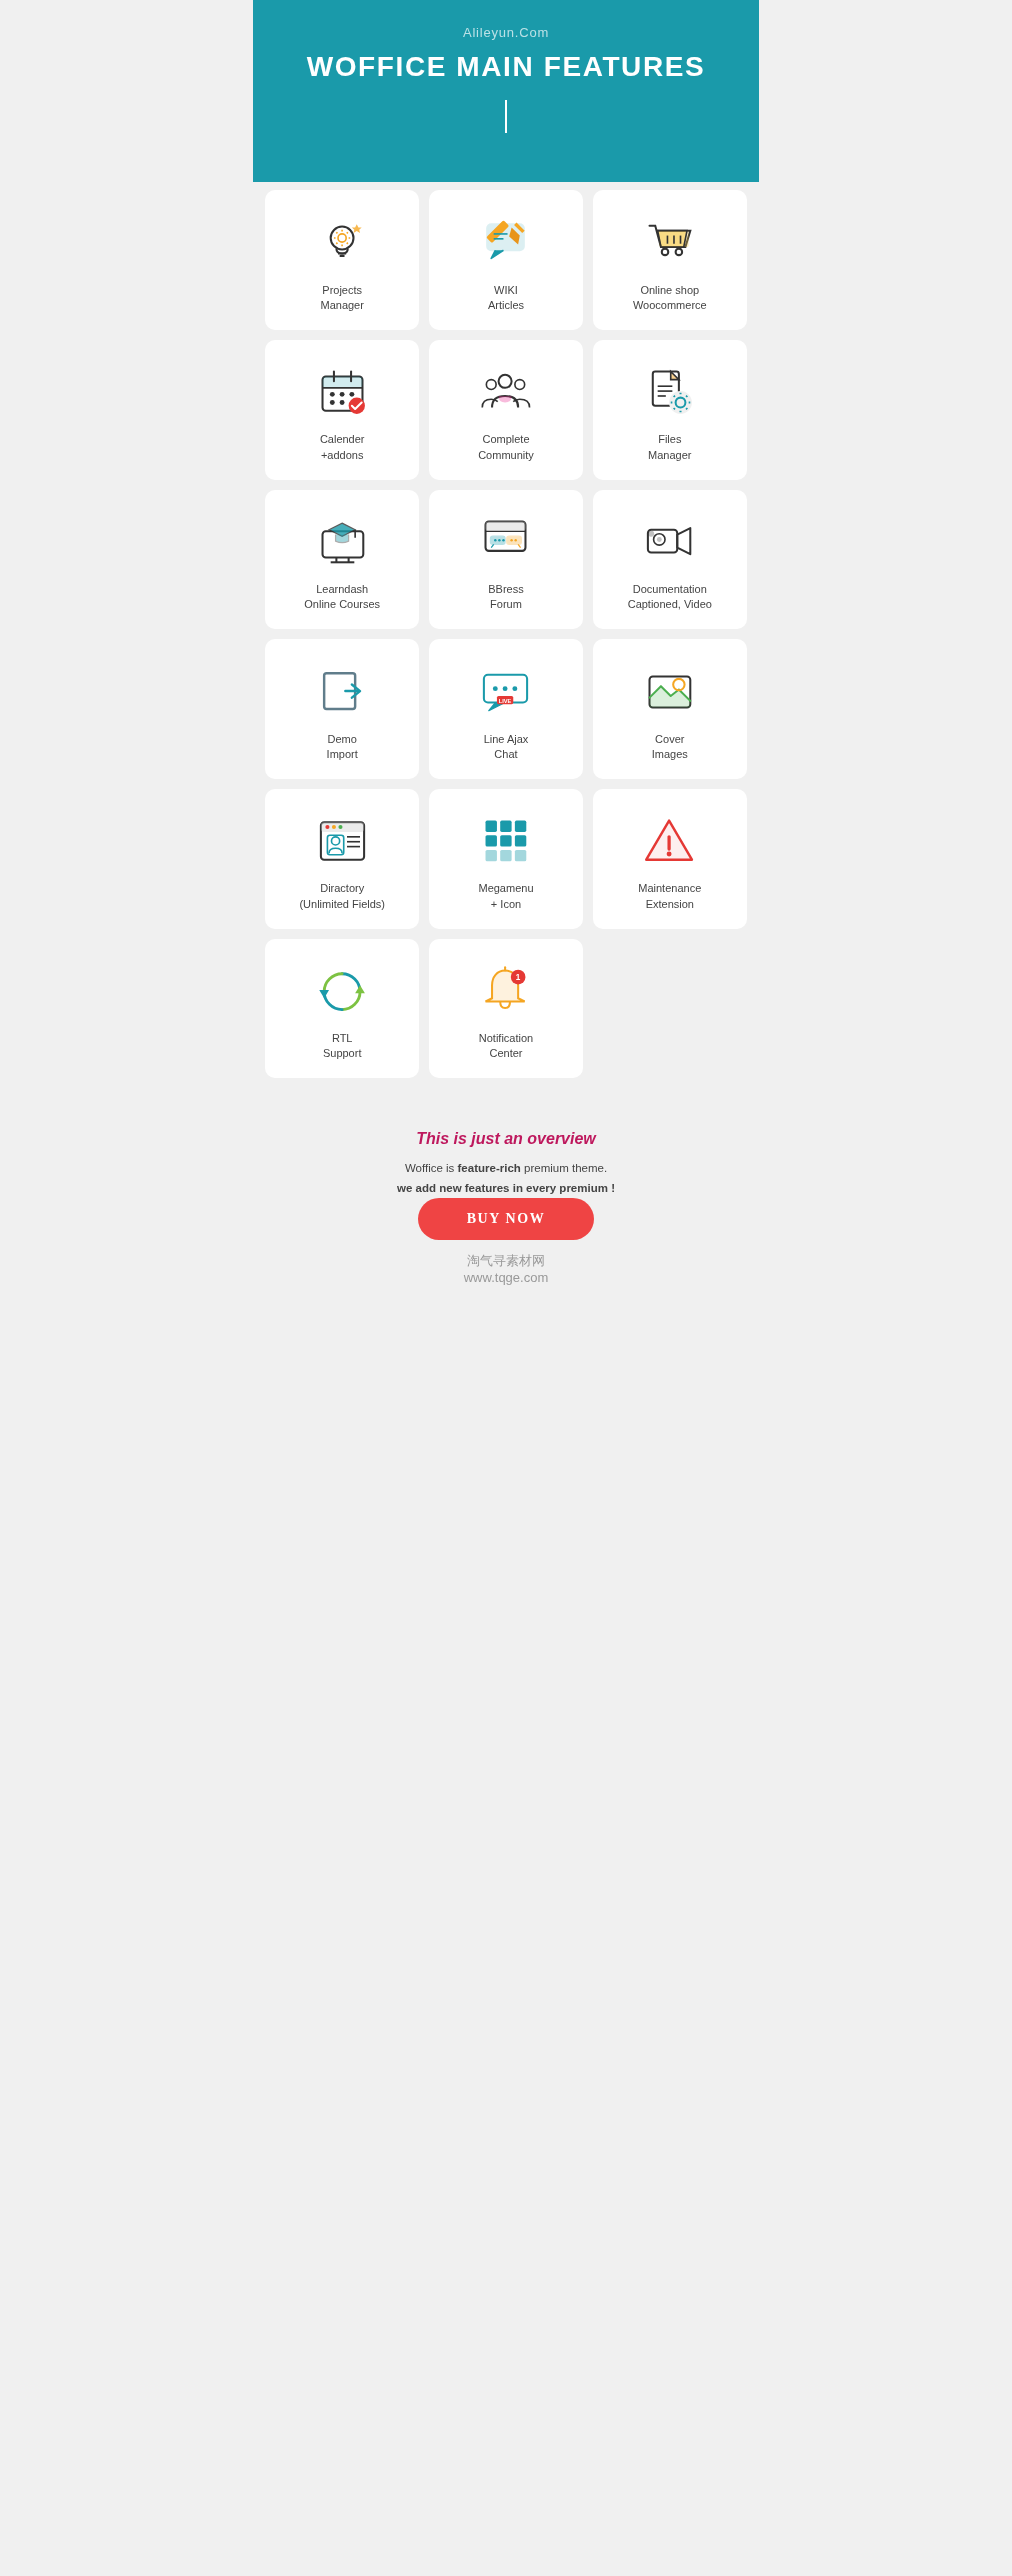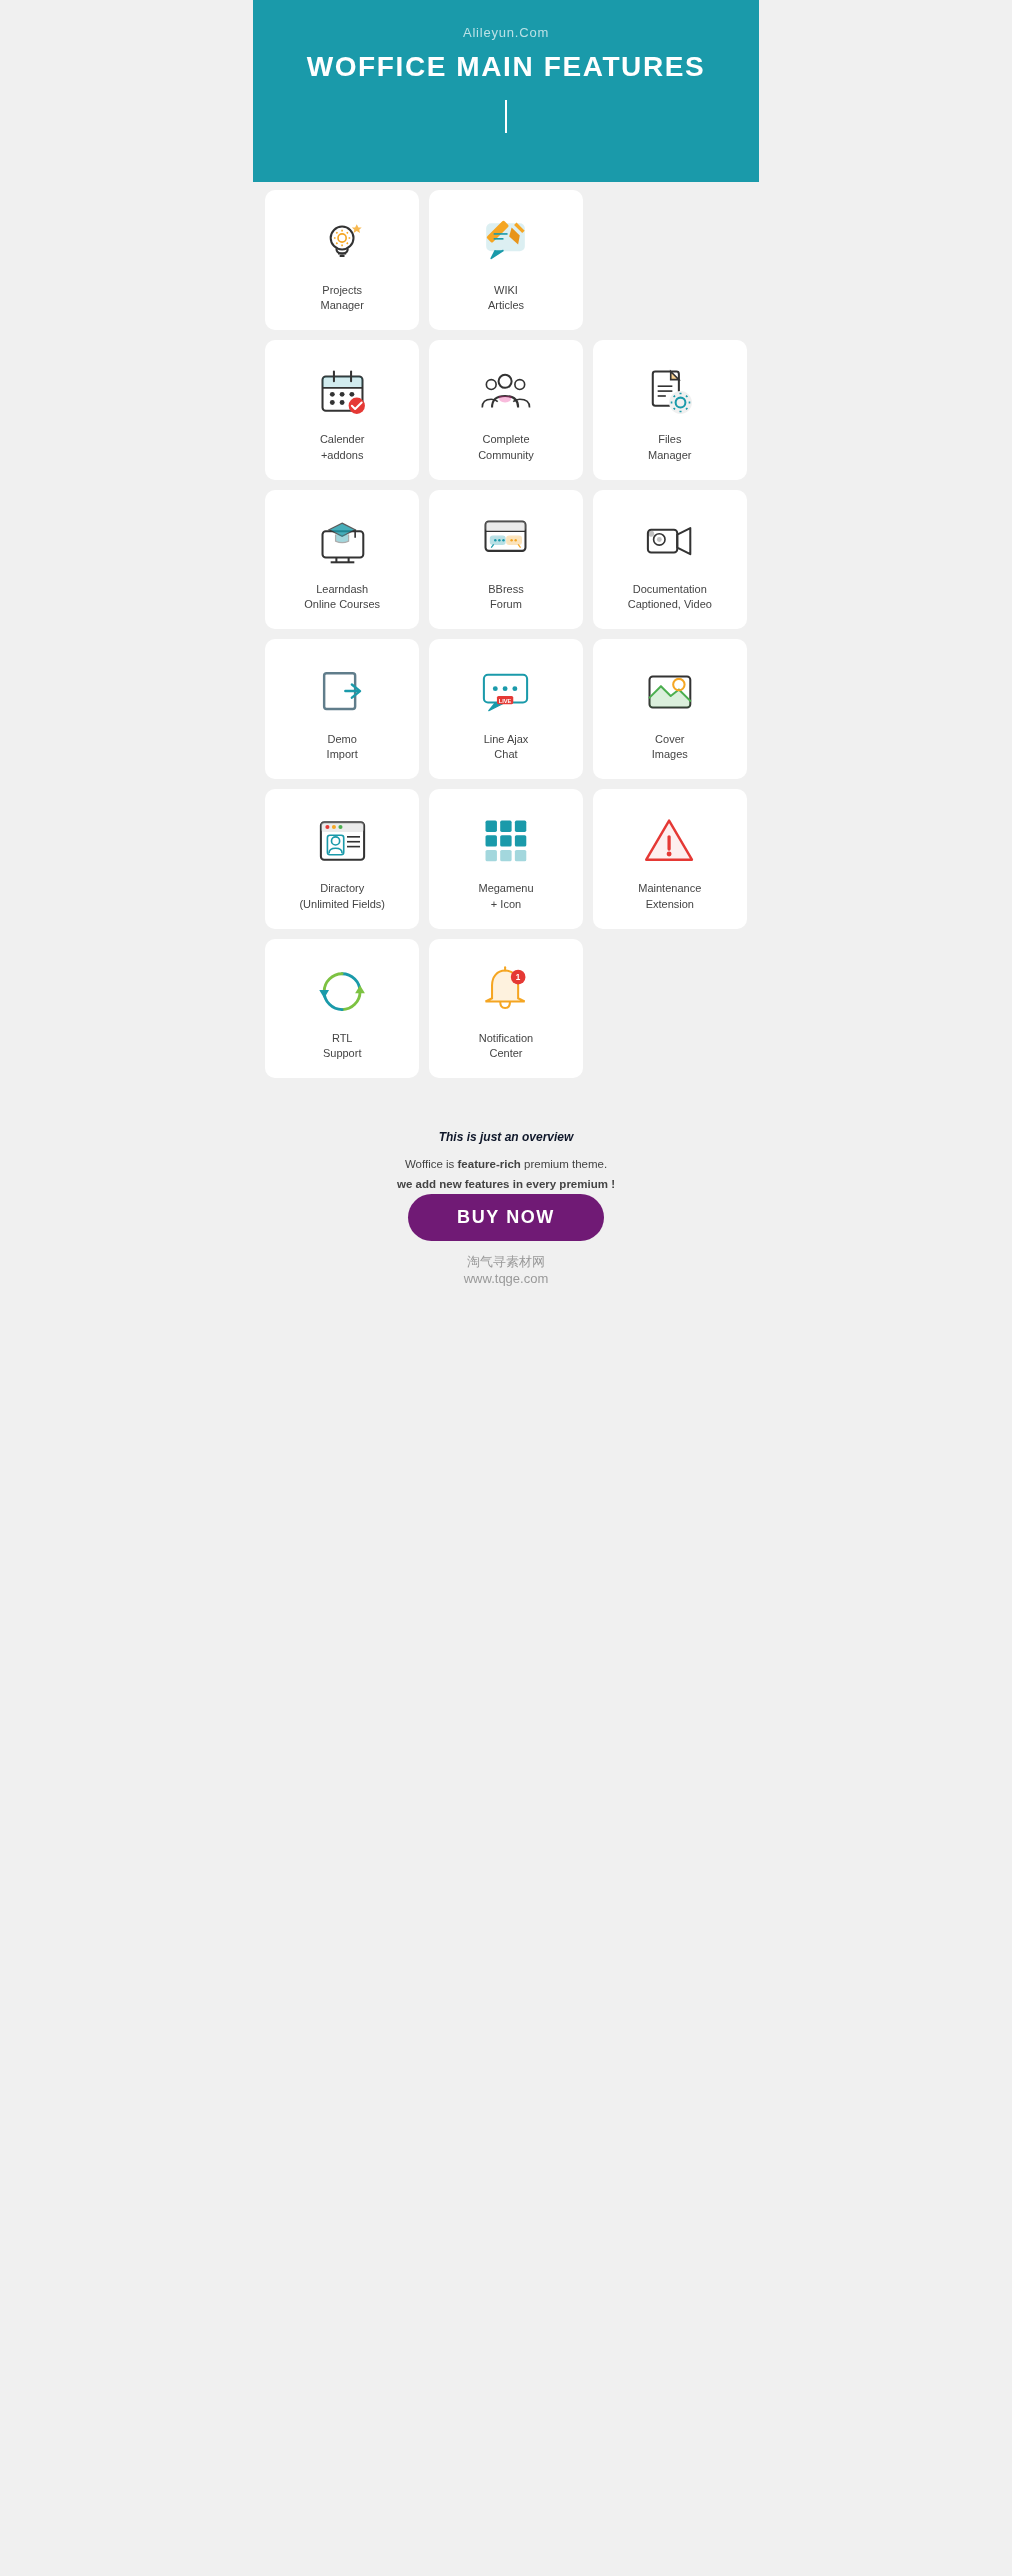--- a/index.html
+++ b/index.html
@@ -80,50 +80,51 @@
       font-weight: 500;
     }
 
     .footer-section {
       background: #f0f0f0;
       text-align: center;
       padding: 25px 16.4px 16.4px;
     }
 
     .footer-tagline {
-      font-size: 12px;
-      color: #0f172a;
+      font-size: 16px;
+      color: #be185d;
       font-style: italic;
       font-weight: 700;
       margin-bottom: 11.5px;
     }
 
     .footer-desc {
       font-size: 11.5px;
       color: #444;
       line-height: 1.7;
       margin-bottom: 0;
     }
 
     .footer-desc strong {
       font-weight: 700;
     }
 
     .buy-btn {
-      background: #701a75;
+      background: #ef4444;
       color: #fff;
-      font-size: 18px;
+      font-size: 14px;
       font-weight: 800;
       letter-spacing: 1.6px;
       border: none;
       border-radius: 25px;
       padding: 13px 49px;
       cursor: pointer;
       display: inline-block;
       text-transform: uppercase;
+      font-family: Liberation Serif, serif;
     }
 
     .watermark-bottom {
       margin-top: 12.3px;
       font-size: 13px;
       color: #999;
     }
 
     
     svg { width: 53px; height: 53px; }
@@ -168,20 +169,40 @@
           <rect x="30" y="5" width="10" height="30" rx="2" transform="rotate(45 30 5)" fill="#f5a623"></rect>
           <path d="M46 8 L56 18 L53 21 L43 11 Z" fill="#f5a623"></path>
           <path d="M40 14 L50 24 L48 35 L37 25 Z" fill="#e8941a"></path>
           <line x1="18" y1="22" x2="35" y2="22" stroke="#1a9aaa" stroke-width="2"></line>
           <line x1="18" y1="28" x2="30" y2="28" stroke="#1a9aaa" stroke-width="2"></line>
         </svg>
       </div>
       <div class="feature-label">WIKI<br>Articles</div>
     </div>
 
+    <div class="feature-card">
+      <div class="feature-icon">
+        <svg viewBox="0 0 65 65" fill="none" xmlns="http://www.w3.org/2000/svg">
+
+          <path d="M8 12 L15 12 L22 38 L52 38 L58 18 L18 18" stroke="#333" stroke-width="2.5" fill="none" stroke-linecap="round"></path>
+
+          <rect x="20" y="18" width="36" height="20" rx="2" fill="#f5c842" opacity="0.3" stroke="#333" stroke-width="0"></rect>
+          <path d="M18 18 L54 18 L50 38 L22 38 Z" fill="#f5c842" opacity="0.5"></path>
+          <path d="M18 18 L54 18 L50 38 L22 38 Z" stroke="#333" stroke-width="2"></path>
+
+          <circle cx="27" cy="44" r="4" stroke="#333" stroke-width="2.5" fill="none"></circle>
+          <circle cx="44" cy="44" r="4" stroke="#333" stroke-width="2.5" fill="none"></circle>
+
+          <line x1="30" y1="24" x2="30" y2="34" stroke="#333" stroke-width="2"></line>
+          <line x1="38" y1="24" x2="38" y2="34" stroke="#333" stroke-width="2"></line>
+          <line x1="46" y1="24" x2="46" y2="34" stroke="#333" stroke-width="2"></line>
+        </svg>
+      </div>
+      <div class="feature-label">Online shop<br>Woocommerce</div>
+    </div>
   </div>
 
   <div class="grid-row">
     <div class="feature-card">
       <div class="feature-icon">
         <svg viewBox="0 0 65 65" fill="none" xmlns="http://www.w3.org/2000/svg">
 
           <rect x="8" y="14" width="49" height="42" rx="4" stroke="#333" stroke-width="2.5" fill="none"></rect>
           <rect x="8" y="14" width="49" height="14" rx="4" fill="#1a9aaa" opacity="0.2"></rect>
           <line x1="8" y1="28" x2="57" y2="28" stroke="#333" stroke-width="2"></line>

